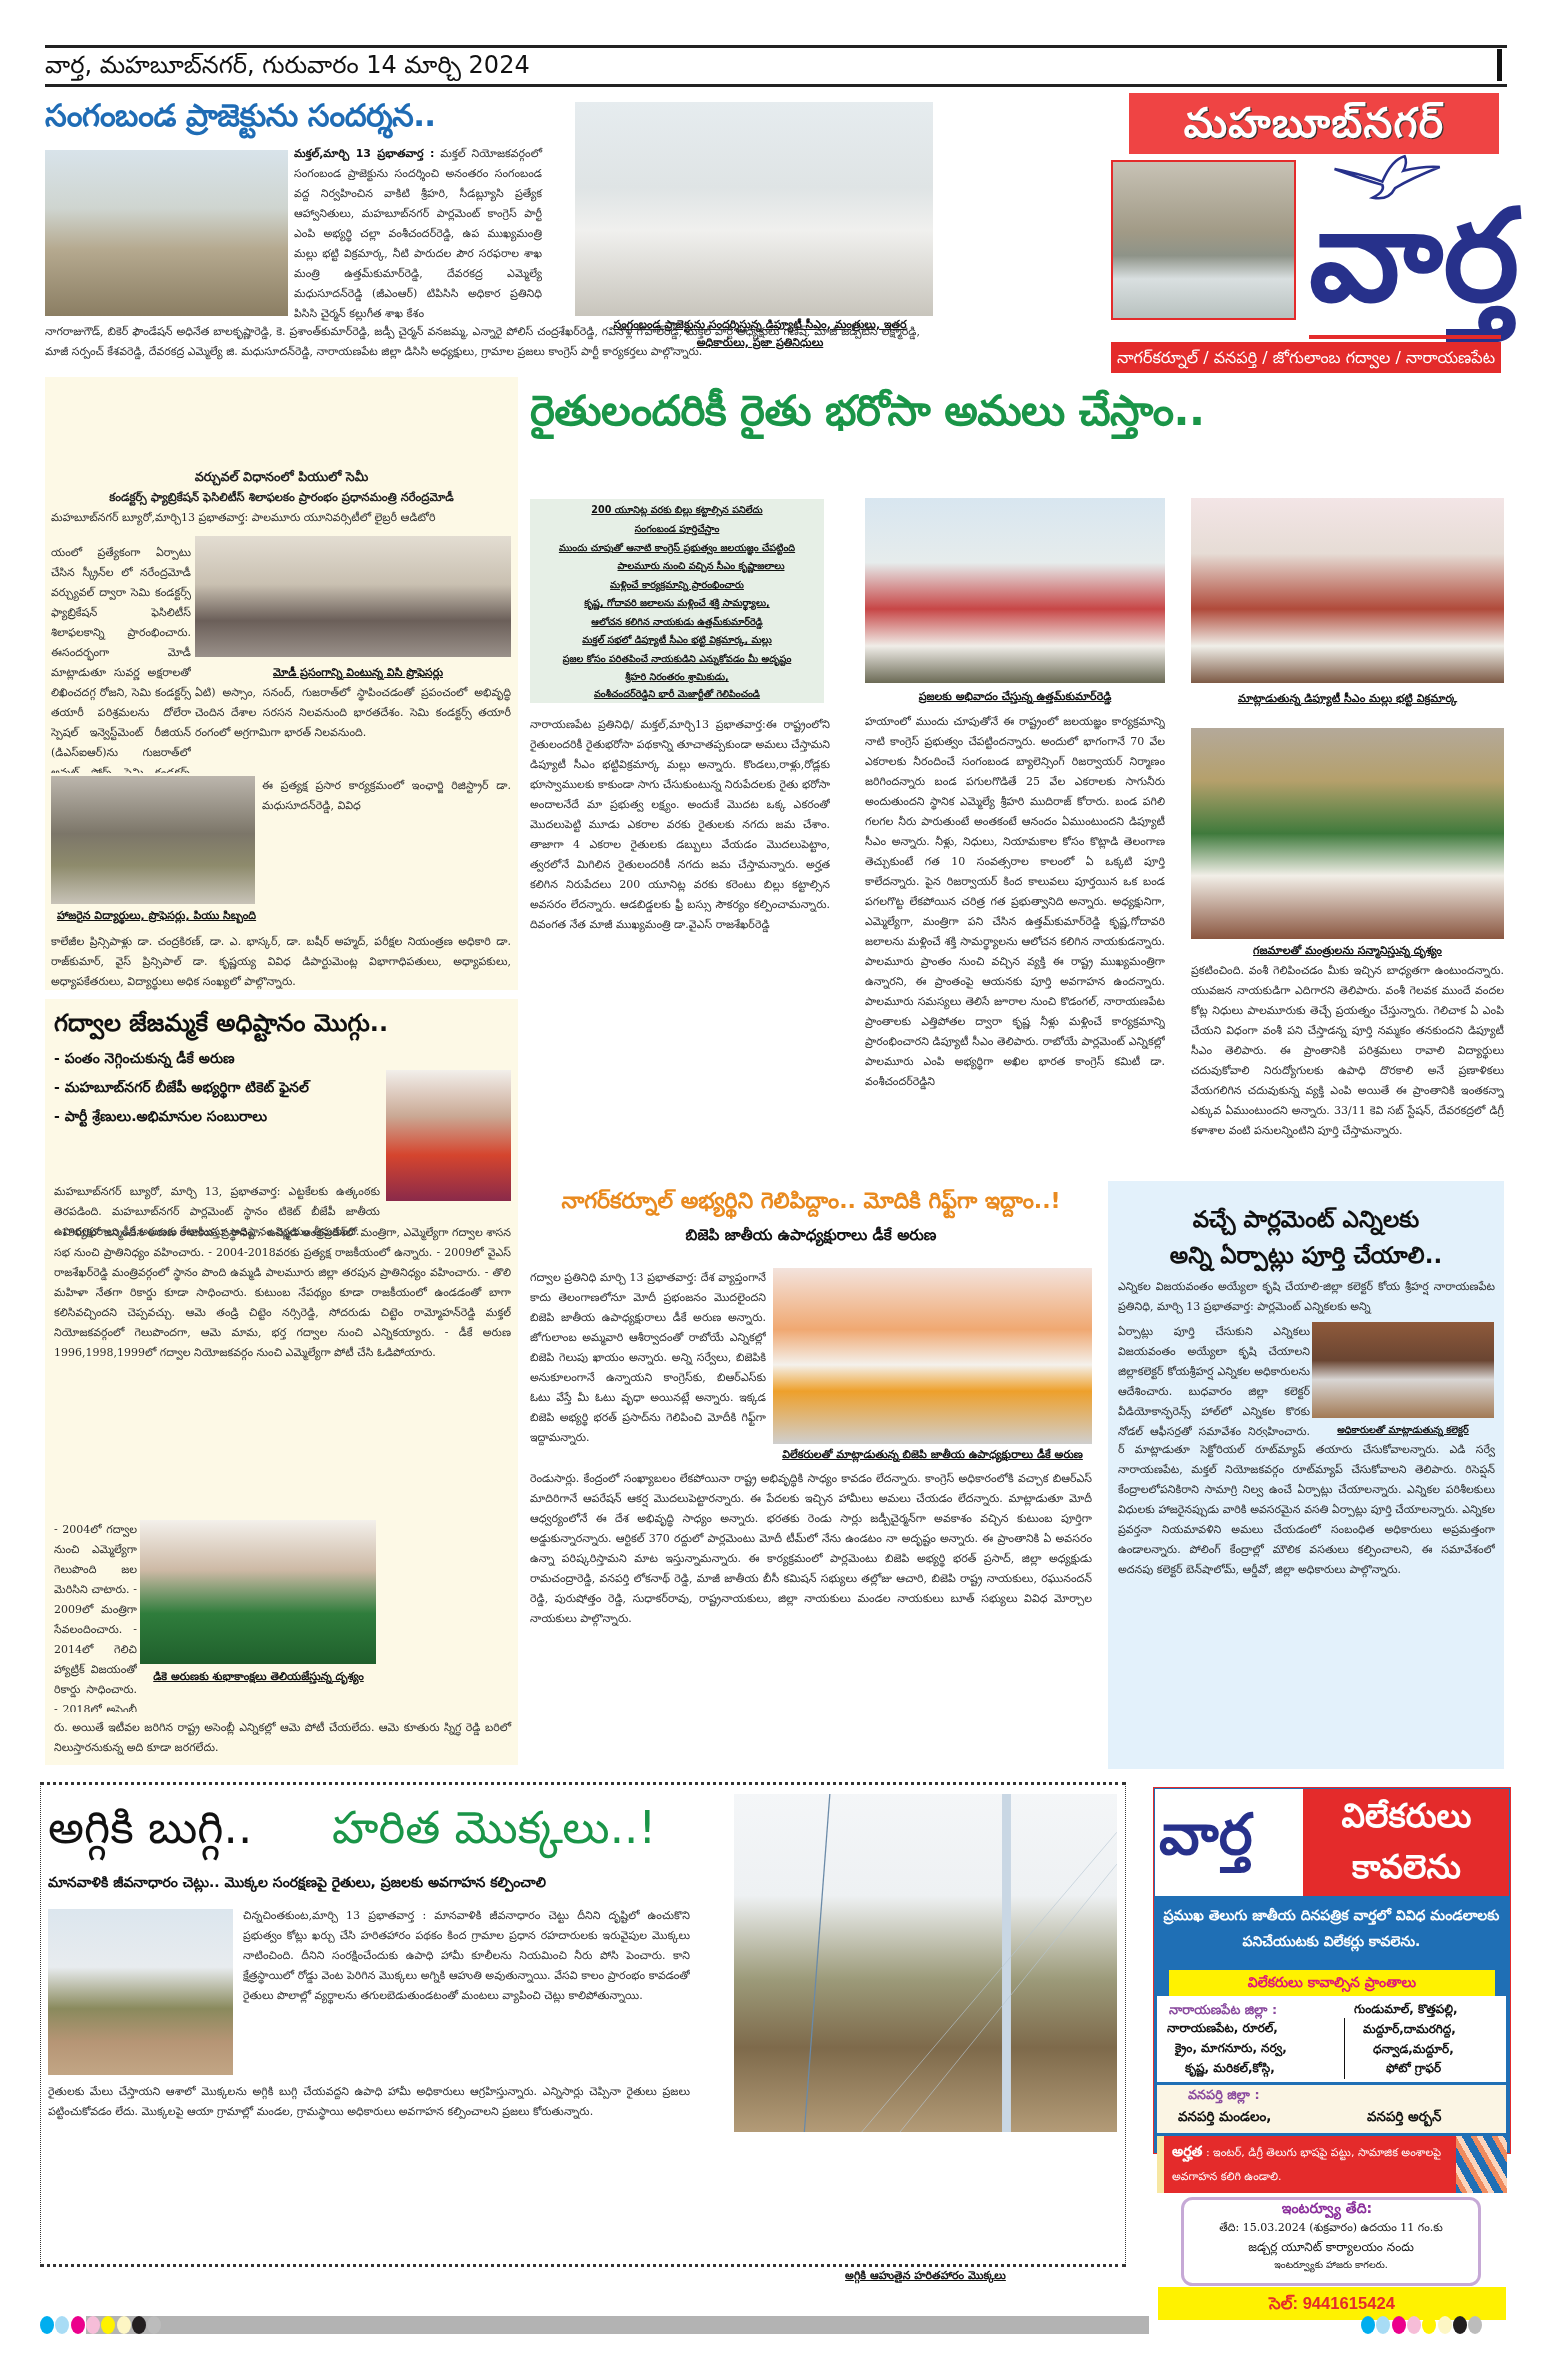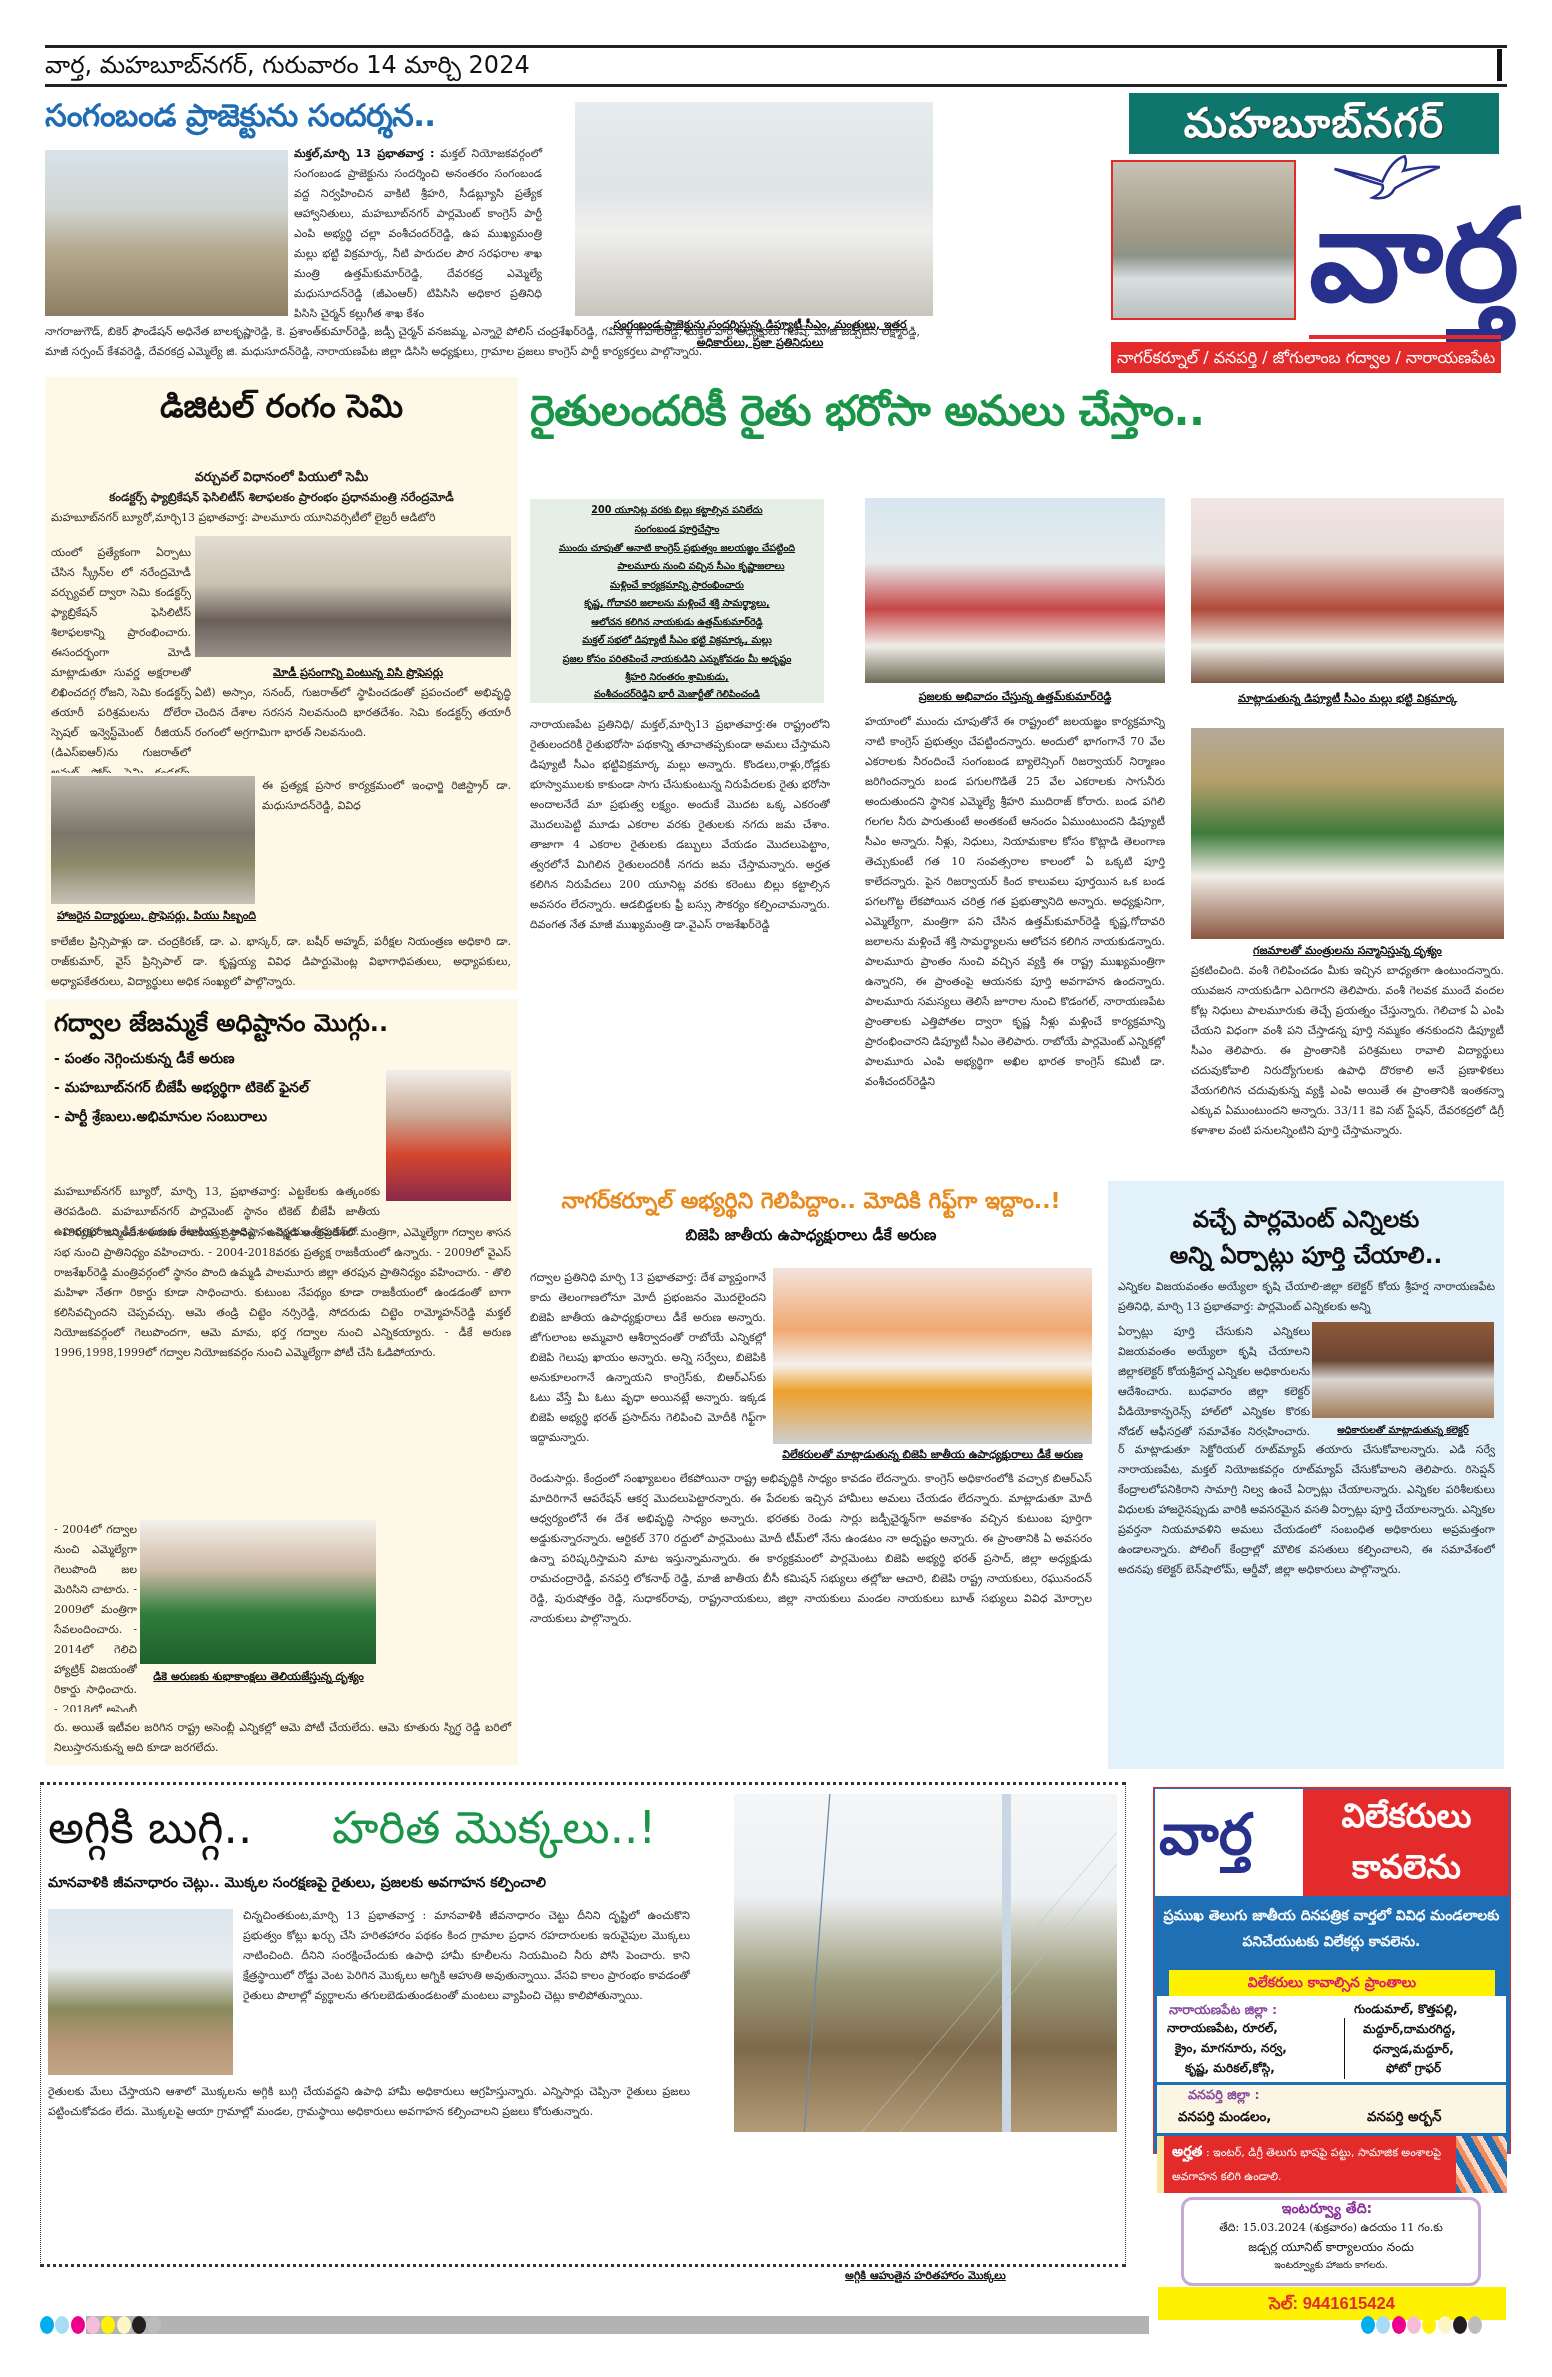--- a/index.html
+++ b/index.html
@@ -12,21 +12,21 @@
   .photo { position: absolute; overflow: hidden; }
   .rule { position: absolute; background: #222; }
 
   
   #top-rule-1 { left: 45px; top: 45px; width: 1462px; height: 2.6px; }
   #top-rule-2 { left: 45px; top: 84px; width: 1462px; height: 2.6px; }
   #edition-line { left: 45px; top: 51px; font-size: 24px; color: #111; font-family: "DejaVu Sans", sans-serif; }
   #page-marker { left: 1497px; top: 49px; width: 5.1px; height: 32px; background: #111; }
 
   
-  #logo-red-band { left: 1129px; top: 93px; width: 370px; height: 61px; background: #0f766e; color: #fff; font-weight: bold; font-size: 41px; text-align: center; line-height: 61px; font-family: "DejaVu Sans", sans-serif; letter-spacing: 1.3px; text-shadow: 1.3px 1.3px 0 #333; }
+  #logo-red-band { left: 1129px; top: 93px; width: 370px; height: 61px; background: #ef4444; color: #fff; font-weight: bold; font-size: 41px; text-align: center; line-height: 61px; font-family: "DejaVu Sans", sans-serif; letter-spacing: 1.3px; text-shadow: 1.3px 1.3px 0 #333; }
   #logo-dam-photo { left: 1111px; top: 160px; width: 185px; height: 160px; border: 2.6px solid #e42b2b; background: linear-gradient(180deg, #c7c2b5 0%, #a19a86 45%, #8e9388 60%, #d9dfe0 75%, #b8c1bf 100%); }
   #logo-wordmark { left: 1309px; top: 192px; font-size: 128px; font-weight: bold; color: #27318b; font-family: "DejaVu Sans", sans-serif; line-height: 128px; }
   #logo-bird { left: 1328px; top: 153px; width: 115px; height: 51px; }
   #logo-underline { left: 1309px; top: 335px; width: 192px; height: 3.8px; background: #e42b2b; }
   #logo-district-band { left: 1111px; top: 342px; width: 390px; height: 31px; background: #e42b2b; color: #fff; font-size: 16px; line-height: 31px; text-align: center; font-family: "DejaVu Sans", sans-serif; white-space: nowrap; overflow: hidden; }
 
   
   #s1-headline { left: 45px; top: 97px; font-size: 31px; font-weight: bold; color: #1f6cb5; font-family: "DejaVu Sans", sans-serif; letter-spacing: -0.6px; }
   #s1-photo-left { left: 45px; top: 150px; width: 243px; height: 166px; background: linear-gradient(180deg, #d8e3ea 0%, #cfd5d0 35%, #b5a98f 60%, #8b7e63 100%); }
   #s1-body { left: 294px; top: 144px; width: 248px; }
@@ -156,21 +156,20 @@
 
 <div class="abs" id="s1-headline">సంగంబండ ప్రాజెక్టును సందర్శన..</div>
 <div class="photo" id="s1-photo-left"></div>
 <div class="abs body-text" id="s1-body"><b>మక్తల్,మార్చి 13 ప్రభాతవార్త :</b> <span>మక్తల్ నియోజకవర్గంలో సంగంబండ ప్రాజెక్టును సందర్శించి అనంతరం సంగంబండ వద్ద నిర్వహించిన వాకిటి శ్రీహరి, సీడబ్ల్యూసి ప్రత్యేక ఆహ్వానితులు, మహబూబ్‌నగర్ పార్లమెంట్ కాంగ్రెస్ పార్టీ ఎంపి అభ్యర్థి చల్లా వంశీచందర్‌రెడ్డి, ఉప ముఖ్యమంత్రి మల్లు భట్టి విక్రమార్క, నీటి పారుదల పౌర సరఫరాల శాఖ మంత్రి ఉత్తమ్‌కుమార్‌రెడ్డి, దేవరకద్ర ఎమ్మెల్యే మధుసూదన్‌రెడ్డి (జీఎంఆర్) టిపిసిసి అధికార ప్రతినిధి పిసిసి చైర్మన్ కల్లుగీత శాఖ కేశం</span></div>
 <div class="photo" id="s1-photo-bridge"></div>
 <div class="abs caption" id="s1-caption">సంగంబండ ప్రాజెక్టును సందర్శిస్తున్న డిప్యూటీ సీఎం, మంత్రులు, ఇతర అధికారులు, ప్రజా ప్రతినిధులు</div>
 <div class="abs body-text" id="s1-body-bottom" style="top:322px;">నాగరాజుగౌడ్, బికెర్ ఫౌండేషన్ అధినేత బాలకృష్ణారెడ్డి, కె. ప్రశాంత్‌కుమార్‌రెడ్డి, జడ్పీ చైర్మన్ వనజమ్మ, ఎన్నారై పోలిస్ చంద్రశేఖర్‌రెడ్డి, గవినోళ్ల గోపాల్‌రెడ్డి, మక్తల్ పార్టీ అధ్యక్షులు గణేష్, మాజీ జడ్పీటిసి లక్ష్మారెడ్డి, మాజీ సర్పంచ్ కేశవరెడ్డి, దేవరకద్ర ఎమ్మెల్యే జి. మధుసూదన్‌రెడ్డి, నారాయణపేట జిల్లా డిసిసి అధ్యక్షులు, గ్రామాల ప్రజలు కాంగ్రెస్ పార్టీ కార్యకర్తలు పాల్గొన్నారు.</div>
 
 <div class="abs" id="semi-box"></div>
 <div class="abs" id="semi-headline">
-  <div>డిజిటల్ రంగం సెమి</div>
 </div>
 <div class="abs" id="semi-sub1">వర్చువల్ విధానంలో పియులో సెమీ</div>
 <div class="abs" id="semi-sub2">కండక్టర్స్ ఫ్యాబ్రికేషన్ ఫెసిలిటీస్ శిలాఫలకం ప్రారంభం ప్రధానమంత్రి నరేంద్రమోడీ</div>
 <div class="abs body-text" id="semi-body-1">మహబూబ్‌నగర్ బ్యూరో,మార్చి13 ప్రభాతవార్త: పాలమూరు యూనివర్సిటీలో లైబ్రరీ ఆడిటోరి</div>
 <div class="abs body-text" id="semi-body-2" style="top:543px; height:230px; overflow:hidden;">యంలో ప్రత్యేకంగా ఏర్పాటు చేసిన స్క్రీన్‌ల లో నరేంద్రమోడీ వర్చ్యువల్ ద్వారా సెమి కండక్టర్స్ ఫ్యాబ్రికేషన్ ఫెసిలిటీస్ శిలాఫలకాన్ని ప్రారంభించారు. ఈసందర్భంగా మోడీ మాట్లాడుతూ సువర్ణ అక్షరాలతో లిఖించదగ్గ రోజని, సెమి కండక్టర్స్ తయారీ పరిశ్రమలను దోలేరా స్పెషల్ ఇన్వెస్ట్‌మెంట్ రీజియన్ (డిఎస్ఐఆర్)ను గుజరాత్‌లో అవుట్ సోర్స్ సెమి కండక్టర్స్ అసెంబ్లీ అండ్ టెస్ట్ (ఓఎస్</div>
 <div class="photo" id="semi-photo-1"></div>
 <div class="abs caption" id="semi-caption-1">మోడీ ప్రసంగాన్ని వింటున్న విసి ప్రొఫెసర్లు</div>
 <div class="abs body-text" id="semi-body-3" style="top:683px; left:195px; width:316px; height:89px; overflow:hidden;">ఏటి) అస్సాం, సనంద్, గుజరాత్‌లో స్థాపించడంతో ప్రపంచంలో అభివృద్ధి చెందిన దేశాల సరసన నిలవనుంది భారతదేశం. సెమి కండక్టర్స్ తయారీ రంగంలో అగ్రగామిగా భారత్ నిలవనుంది.</div>
 <div class="photo" id="semi-photo-2"></div>
 <div class="abs caption" id="semi-caption-2">హాజరైన విద్యార్థులు, ప్రొఫెసర్లు, పియు సిబ్బంది</div>

